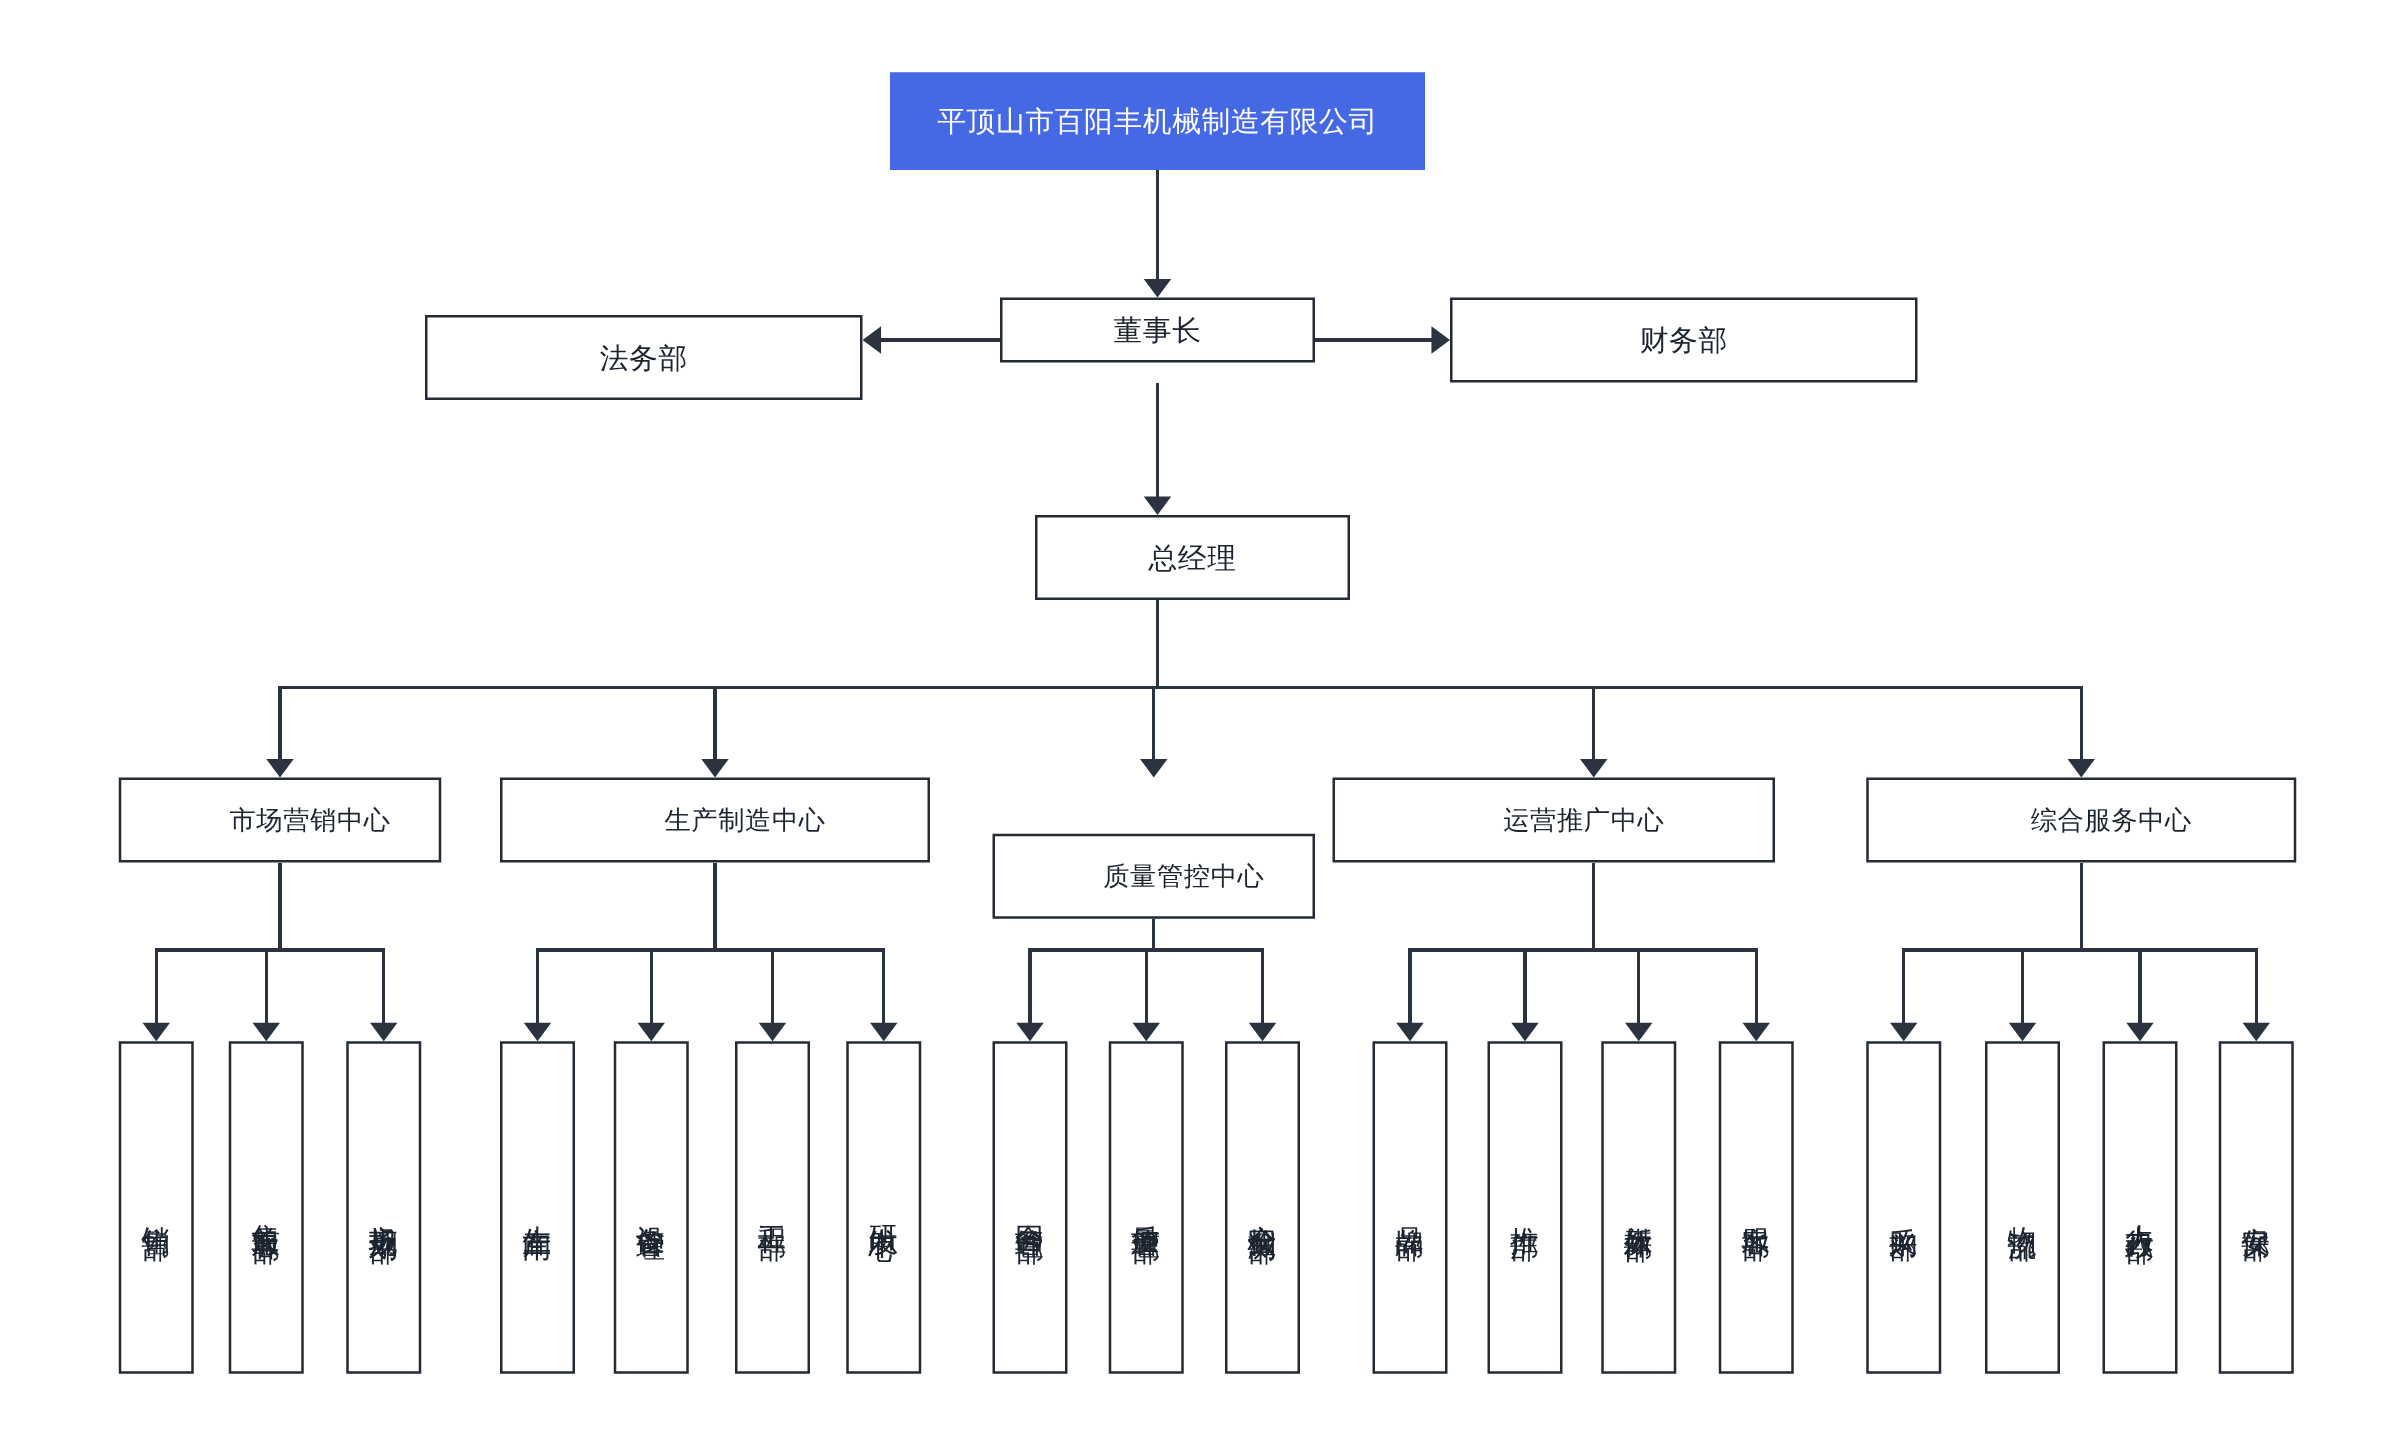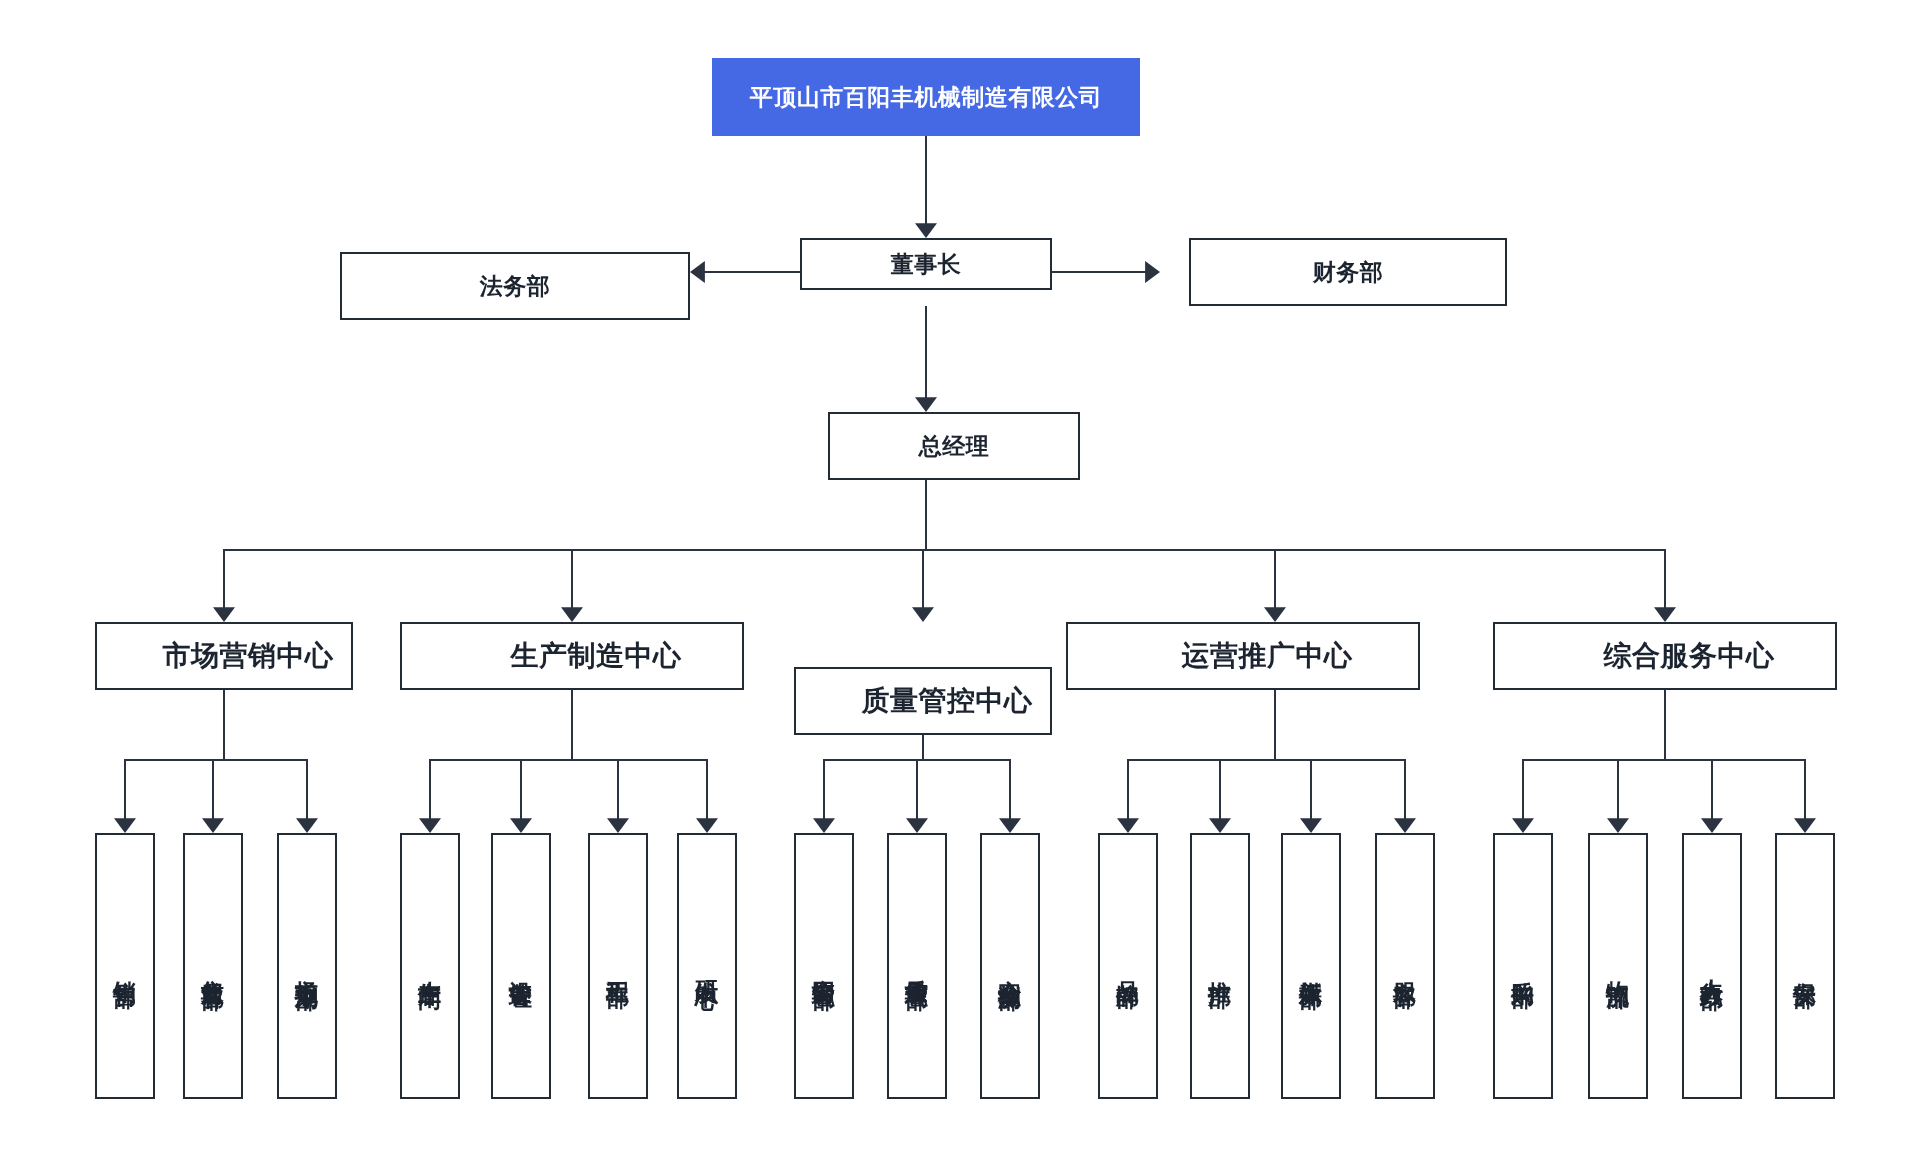--- a/index.html
+++ b/index.html
@@ -30,32 +30,32 @@
   .node {
     position: absolute;
     box-sizing: border-box;
     border: 2.5px solid #232b35;
     background: #ffffff;
     display: flex;
     align-items: center;
     justify-content: center;
     text-align: left;
     color: #1c2430;
-    font-weight: bold;
+    font-weight: normal;
     letter-spacing: 0.5px;
   }
   .node.root {
     background: #4568e5;
     border-color: #4568e5;
     color: #ffffff;
     font-size: 23px;
   }
   .node.level2 { font-size: 23px; }
   .node.level3 { font-size: 23px; margin-left: 28px; }
-  .node.center { font-size: 28px; padding-left: 48px; }
+  .node.center { font-size: 21px; padding-left: 48px; }
   .node.leaf {
     font-size: 23px;
     writing-mode: vertical-rl;
     text-orientation: upright;
     line-height: 1.22;
     letter-spacing: 2px;
     padding: 0;
   }
   .leaf-label {
     writing-mode: vertical-rl;
@@ -138,21 +138,21 @@
   <div id="nodes-layer">
       <div class="node root" style="left: 712px; top: 58px; width: 428px; height: 78px;">
         <span>平顶山市百阳丰机械制造有限公司</span>
       </div>
       <div class="node level2" style="left: 340px; top: 238px; width: 350px; height: 68px; margin-top: 14px;">
         <span>法务部</span>
       </div>
       <div class="node level2" style="left: 800px; top: 238px; width: 252px; height: 52px;">
         <span>董事长</span>
       </div>
-      <div class="node level2" style="left: 1160px; top: 238px; width: 318px; height: 68px; margin-left: 29px;">
+      <div class="node level2" style="left: 1160px; top: 238px; width: 374px; height: 68px;">
         <span>财务部</span>
       </div>
       <div class="node level3" style="left: 800px; top: 412px; width: 252px; height: 68px;">
         <span>总经理</span>
       </div>
       <div class="node center" style="left: 95px; top: 622px; width: 258px; height: 68px;">
         <span>市场营销中心</span>
       </div>
       <div class="node leaf" style="left: 95px; top: 833px; width: 60px; height: 266px;">
         <span class="leaf-label">销售部</span>

